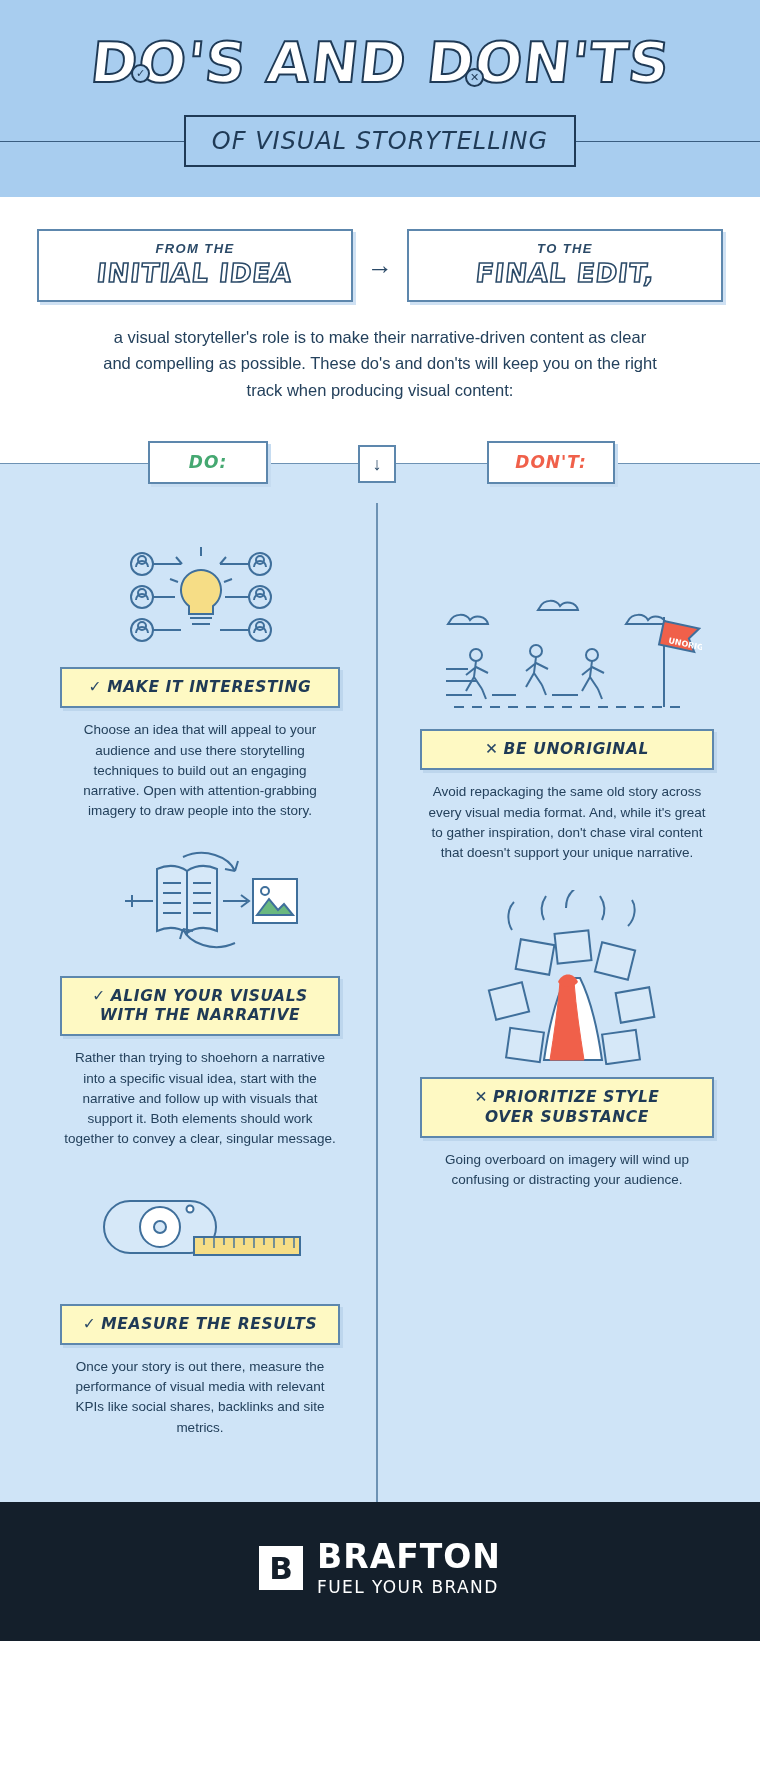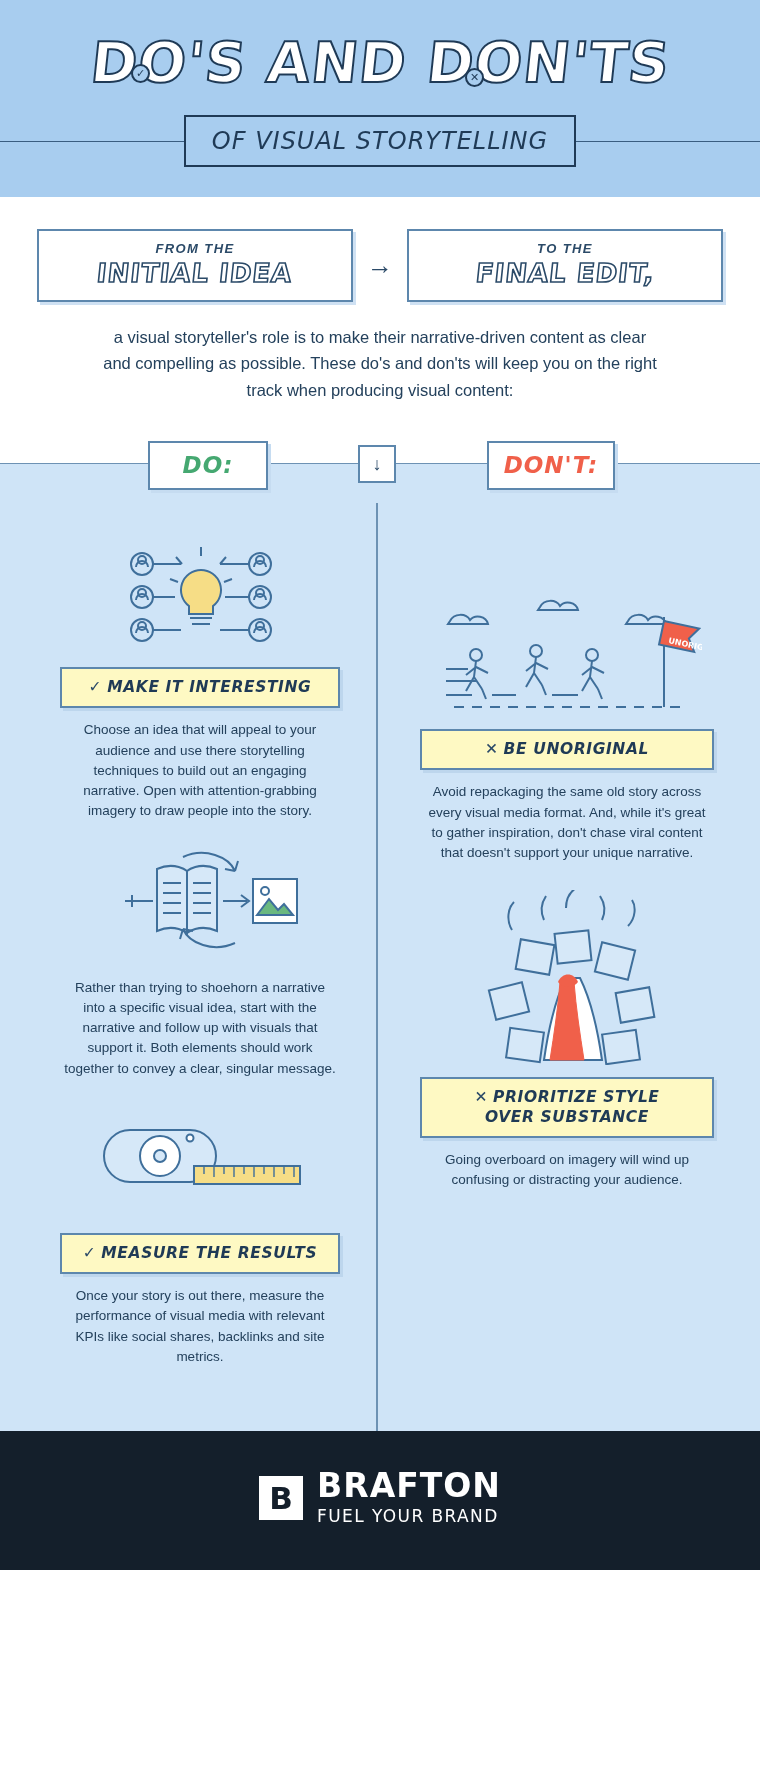--- a/index.html
+++ b/index.html
@@ -155,21 +155,21 @@
     background: #ffffff;
     border: 2px solid #5d87ad;
     box-shadow: 3px 3px 0 #c6dcf1;
     padding: 9px 0 10px 0;
     text-align: center;
     width: 120px;
   }
   .head-do { left: 148px; }
   .head-dont { left: 487px; width: 128px; }
   .head-text {
-    font-size: 23px;
+    font-size: 17px;
     font-style: italic;
     font-weight: bold;
     letter-spacing: 1px;
     font-family: "DejaVu Sans", sans-serif;
   }
   .head-do .head-text { color: #45a871; }
   .head-dont .head-text { color: #f0604a; }
   .arrow-box {
     position: absolute;
     left: 358px; top: 14px;
@@ -377,20 +377,24 @@
                 <path d="M128 50h24"></path>
                   <path d="M146 44l8 6-8 6" fill="none"></path>
                 <path d="M88 6c22-10 46 0 52 14M140 20l3-10M140 20l-10-2"></path>
                 <path d="M140 92c-22 10-46 0-52-14M88 78l-3 10M88 78l10 2"></path>
               </g>
               <rect x="158" y="28" width="44" height="44" fill="#ffffff" stroke="#3f6f9b" stroke-width="2"></rect>
               <path d="M162 64l12-16 9 11 6-6 9 11z" fill="#6ab87f" stroke="#3f6f9b" stroke-width="2"></path>
               <circle cx="170" cy="40" r="4" fill="#ffffff" stroke="#3f6f9b" stroke-width="2"></circle>
             </svg>
           </div>
+          <div class="label-box">
+            <span class="label-text"><span class="tick">✓</span><span>ALIGN YOUR VISUALS
+WITH THE NARRATIVE</span></span>
+          </div>
           <div class="para">Rather than trying to shoehorn a narrative into a specific visual idea, start with the narrative and follow up with visuals that support it. Both elements should work together to convey a clear, singular message.</div>
         </div>
 
         <div class="item">
           <div class="art">
             <svg width="220" height="110" viewBox="0 0 220 110">
               <path d="M40 22h60a26 26 0 0 1 0 52H40a26 26 0 0 1 0-52z" fill="#d6e8f8" stroke="#3f6f9b" stroke-width="2"></path>
               <circle cx="70" cy="48" r="20" fill="#ffffff" stroke="#3f6f9b" stroke-width="2"></circle>
               <circle cx="70" cy="48" r="6" fill="#d6e8f8" stroke="#3f6f9b" stroke-width="2"></circle>
               <circle cx="100" cy="30" r="3.5" fill="#ffffff" stroke="#3f6f9b" stroke-width="2"></circle>

